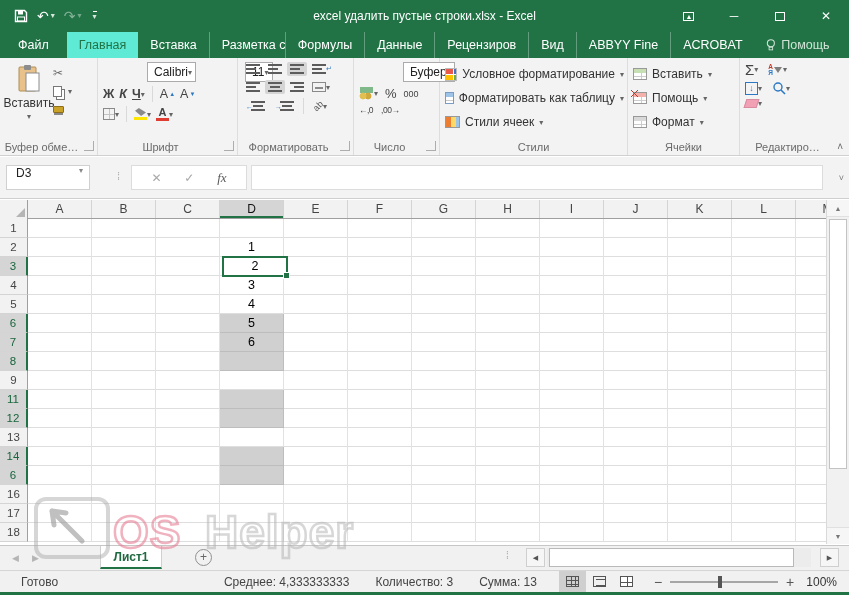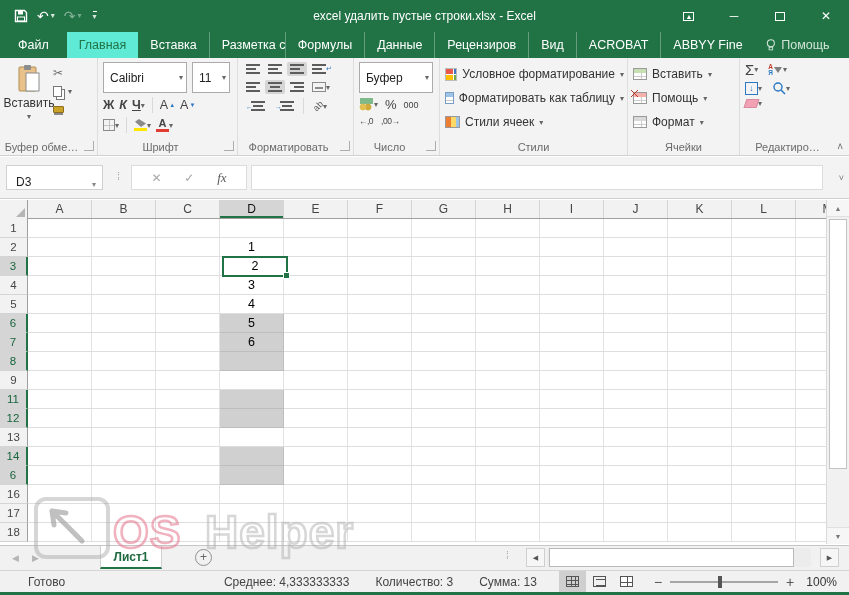--- a/index.html
+++ b/index.html
@@ -42,21 +42,21 @@
   .rrow{display:flex;align-items:center;gap:5px;margin-bottom:4px;}
 
   .g-clip{width:98px;display:flex;}
   .pastebtn{width:48px;display:flex;flex-direction:column;align-items:center;gap:2px;padding-top:2px;}
   .clipcol{display:flex;flex-direction:column;gap:6px;padding-top:4px;}
   .clipcol .rrow{margin:0;gap:3px;}
   .ico-copy{width:9px;height:11px;border:1px solid #777;background:#fff;box-shadow:3px 3px 0 -1px #fff,3px 3px 0 0 #777;margin-right:3px;}
   .ico-paint{width:11px;height:7px;background:#c9a227;border:1px solid #8d6e1c;border-radius:1px;margin-top:3px;box-shadow:0 3px 0 -1px #888;}
 
   .g-font{width:140px;}
-  .combo{background:#fff;border:1px solid #ababab;height:31px;display:flex;align-items:center;padding:0 3px 0 6px;font-size:12px;color:#222;}
+  .combo{background:#fff;border:1px solid #ababab;height:20px;display:flex;align-items:center;padding:0 3px 0 6px;font-size:12px;color:#222;margin-left:44px;}
   .combo .car{margin-left:auto;}
   .fontname{width:84px;}
   .fontsize{width:38px;}
   .fbtn{display:flex;align-items:center;font-size:12.5px;color:#444;}
   .fbtn b{font-weight:bold;}
   .fbtn i{font-style:italic;font-weight:bold;}
   .fbtn u{font-weight:bold;}
   .vdiv{width:1px;height:16px;background:#d9d9d9;margin:0 2px;}
   .tinyarr{font-size:6px;color:#2b78c5;vertical-align:top;margin-left:1px;}
   .clr{display:flex;flex-direction:column;align-items:center;line-height:1;}
@@ -121,21 +121,21 @@
   .sortico .ss{display:flex;flex-direction:column;font-size:6.5px;line-height:6px;font-weight:bold;}
   .sortico .ss .a{color:#c0392b;}
   .sortico .ss .z{color:#2b78c5;}
   .funnel{width:0;height:0;border-left:4px solid transparent;border-right:4px solid transparent;border-top:6px solid #7f7f7f;}
   .ic-fill{width:13px;height:13px;border:1px solid #2b78c5;color:#2b78c5;font-size:9px;display:flex;align-items:center;justify-content:center;font-weight:bold;}
   .ic-erase{width:13px;height:9px;background:#f2a0b3;border:1px solid #d98ca0;transform:skewX(-18deg);}
   .collapse{position:absolute;right:6px;bottom:3px;font-size:10px;color:#666;}
 
   
   .fbar{position:absolute;left:0;top:157px;width:100%;height:42px;background:#f3f3f3;border-bottom:1px solid #cfcfcf;}
-  .namebox{position:absolute;left:6px;top:8px;width:97px;height:25px;background:#fff;border:1px solid #d0d0d0;display:flex;align-items:flex-end;padding:0 6px 0 9px;font-size:12px;color:#222;}
+  .namebox{position:absolute;left:6px;top:8px;width:84px;height:25px;background:#fff;border:1px solid #d0d0d0;display:flex;align-items:flex-start;padding:0 6px 0 9px;font-size:12px;color:#222;}
   .namebox .car{margin-left:auto;color:#888;}
   .fdots{position:absolute;left:117px;top:13px;color:#b0b0b0;font-size:11px;letter-spacing:-1px;}
   .fxpanel{position:absolute;left:131px;top:8px;width:116px;height:25px;background:#fff;border:1px solid #dcdcdc;display:flex;align-items:center;justify-content:space-around;padding:0 8px;}
   .fx-x{color:#a8a8a8;font-size:12px;}
   .fx-ok{color:#a8a8a8;font-size:12px;}
   .fx-fx{color:#5a5a5a;font-size:13px;font-style:italic;font-family:"Liberation Serif",serif;}
   .finput{position:absolute;left:251px;top:8px;width:572px;height:25px;background:#fff;border:1px solid #dcdcdc;font-size:12px;padding:3px 6px;color:#222;}
   .fchev{position:absolute;right:5px;top:16px;color:#777;font-size:9px;}
 
   
@@ -163,21 +163,21 @@
   .navarr{position:absolute;top:7px;font-size:9px;color:#b5b5b5;}
   .stab{position:absolute;left:100px;top:0;width:62px;height:23px;background:#fff;border-left:1px solid #d0d0d0;border-right:1px solid #d0d0d0;border-bottom:2px solid #217346;color:#1f6a40;font-weight:bold;display:flex;align-items:center;justify-content:center;}
   .newsheet{position:absolute;left:195px;top:3px;width:17px;height:17px;border:1px solid #909090;border-radius:50%;color:#666;font-size:12px;line-height:15px;text-align:center;}
   .hdots{position:absolute;left:506px;top:4px;color:#aaa;font-size:10px;}
   .hbtn{position:absolute;top:2px;width:19px;height:19px;background:#f6f6f6;border:1px solid #cfcfcf;display:flex;align-items:center;justify-content:center;font-size:7px;color:#555;}
   .htrack{position:absolute;left:547px;top:2px;width:264px;height:19px;background:#ececec;}
   .hthumb{position:absolute;left:2px;top:0;width:245px;height:19px;background:#fff;border:1px solid #b9b9b9;}
 
   
   .statusbar{position:absolute;left:0;top:570px;width:100%;height:25px;background:#f1f1f1;border-top:1px solid #d5d5d5;border-bottom:3px solid #217346;display:flex;align-items:center;font-size:12px;color:#444;}
-  .st-ready{margin-left:28px;}
+  .st-ready{margin-left:21px;}
   .st-stats{margin-left:auto;display:flex;gap:26px;margin-right:22px;}
   .views{display:flex;margin-right:14px;}
   .vb{width:27px;height:21px;display:flex;align-items:center;justify-content:center;}
   .vb.on{background:#cfcfcf;}
   .ic-vn{width:13px;height:11px;border:1px solid #555;background:linear-gradient(#555,#555) 4px 0/1px 100% no-repeat,linear-gradient(#555,#555) 8px 0/1px 100% no-repeat,linear-gradient(#555,#555) 0 3px/100% 1px no-repeat,linear-gradient(#555,#555) 0 7px/100% 1px no-repeat;}
   .ic-vl{width:13px;height:11px;border:1px solid #555;background:linear-gradient(#555,#555) 2px 2px/9px 1px no-repeat,linear-gradient(#555,#555) 2px 8px/9px 1px no-repeat;}
   .ic-vb{width:13px;height:11px;border:1px solid #555;background:linear-gradient(#555,#555) 6px 0/1px 100% no-repeat,linear-gradient(#555,#555) 0 5px/100% 1px no-repeat;background-color:#fff;}
   .zoomer{display:flex;align-items:center;gap:8px;margin-right:12px;color:#555;}
   .ztrack{position:relative;width:108px;height:2px;background:#a6a6a6;}
   .zhandle{position:absolute;left:48px;top:-5px;width:4px;height:12px;background:#555;}
@@ -241,22 +241,22 @@
   <div class="tabrow">
     <span id="tabs-holder" style="display:flex;align-items:stretch;">
         <span class="tab t-file">Файл</span>
         <span class="tab active">Главная</span>
         <span class="tab">Вставка</span>
         <span class="tab t-clip">Разметка с</span>
         <span class="tab">Формулы</span>
         <span class="tab">Данные</span>
         <span class="tab">Рецензиров</span>
         <span class="tab">Вид</span>
+        <span class="tab">ABBYY Fine</span>
         <span class="tab">ACROBAT</span>
-        <span class="tab">ABBYY Fine</span>
       </span>
     <div class="rtabs">
       <span class="rtab help">
         <svg width="11" height="14" viewBox="0 0 11 14">
             <circle cx="5.5" cy="5" r="4" fill="none" stroke="#cfe3d6" stroke-width="1.2"></circle>
             <rect x="3.5" y="9.5" width="4" height="3" fill="none" stroke="#cfe3d6"></rect>
           </svg>
         <span>Помощь</span>
       </span>
       <span class="rtab"></span>

